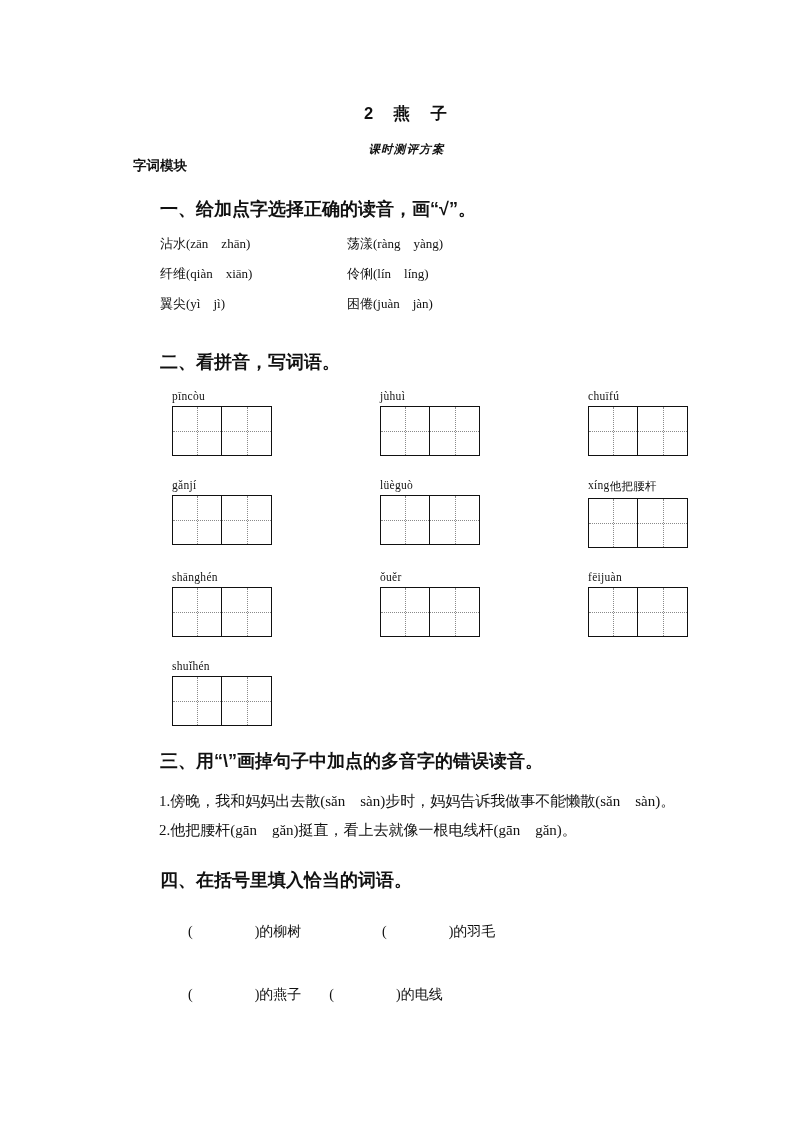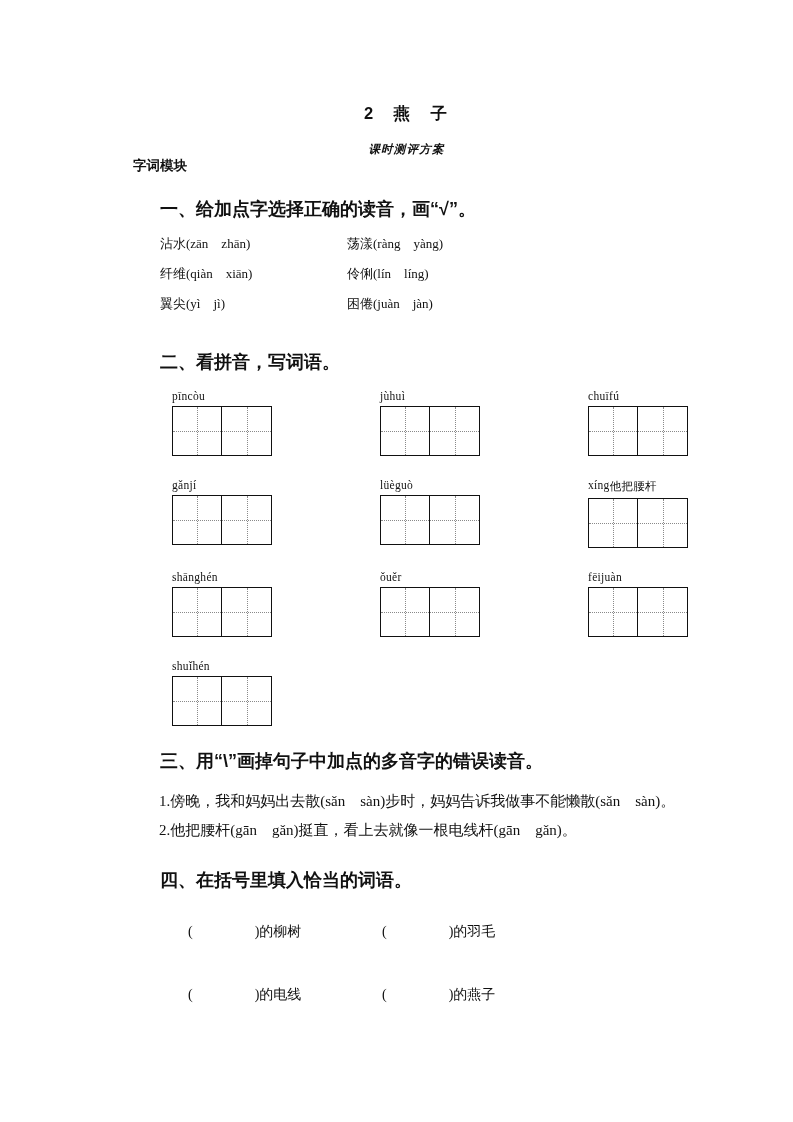--- a/index.html
+++ b/index.html
@@ -326,22 +326,22 @@
   <div class="bracket-area">
     <div class="bracket-row">
       <div class="bracket-cell col1">
         <span>(</span><span class="blankbr"></span><span>)</span><span>的柳树</span>
       </div>
       <div class="bracket-cell">
         <span>(</span><span class="blankbr"></span><span>)</span><span>的羽毛</span>
       </div>
     </div>
     <div class="bracket-row">
+      <div class="bracket-cell">
+        <span>(</span><span class="blankbr"></span><span>)</span><span>的燕子</span>
+      </div>
       <div class="bracket-cell col1">
         <span>(</span><span class="blankbr"></span><span>)</span><span>的电线</span>
       </div>
-      <div class="bracket-cell">
-        <span>(</span><span class="blankbr"></span><span>)</span><span>的燕子</span>
-      </div>
     </div>
   </div>
 
 </div>
 
 </body></html>

